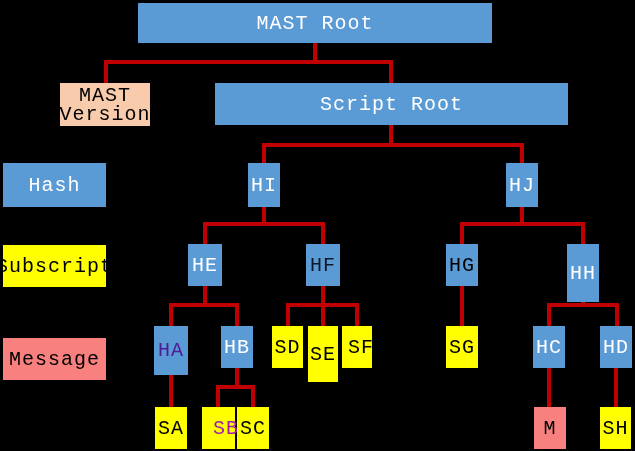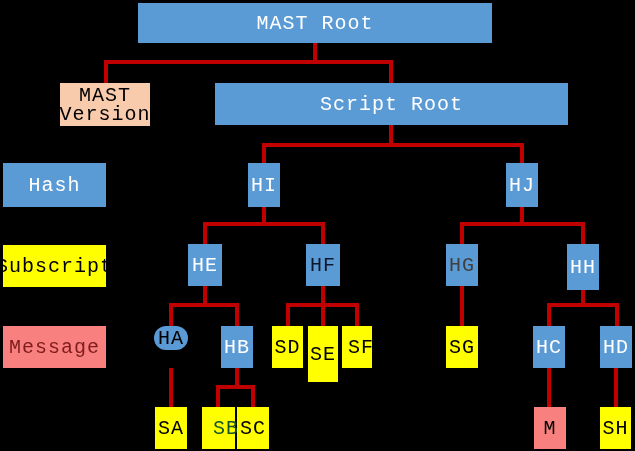--- a/index.html
+++ b/index.html
@@ -65,30 +65,30 @@
       <div class="node" style="left: 138px; top: 3px; width: 354px; height: 40px; background: rgb(91, 155, 213); color: rgb(255, 255, 255);">MAST Root</div>
       <div class="node" style="left: 60px; top: 83px; width: 90px; height: 43px; background: rgb(248, 203, 173); color: rgb(0, 0, 0);">MAST
 Version</div>
       <div class="node" style="left: 215px; top: 83px; width: 353px; height: 42px; background: rgb(91, 155, 213); color: rgb(255, 255, 255);">Script Root</div>
       <div class="node" style="left: 3px; top: 163px; width: 103px; height: 44px; background: rgb(91, 155, 213); color: rgb(255, 255, 255);">Hash</div>
       <div class="node" style="left: 248px; top: 163px; width: 32px; height: 44px; background: rgb(91, 155, 213); color: rgb(255, 255, 255);">HI</div>
       <div class="node" style="left: 506px; top: 163px; width: 32px; height: 44px; background: rgb(91, 155, 213); color: rgb(255, 255, 255);">HJ</div>
       <div class="node" style="left: 3px; top: 245px; width: 103px; height: 42px; background: rgb(255, 255, 0); color: rgb(0, 0, 0);">Subscript</div>
       <div class="node" style="left: 188px; top: 244px; width: 34px; height: 42px; background: rgb(91, 155, 213); color: rgb(255, 255, 255);">HE</div>
       <div class="node" style="left: 306px; top: 244px; width: 34px; height: 42px; background: rgb(91, 155, 213); color: #0f172a;">HF</div>
-      <div class="node" style="left: 446px; top: 244px; width: 32px; height: 42px; background: rgb(91, 155, 213); color: #404040;">HG</div>
-      <div class="node" style="left: 567px; top: 244px; width: 32px; height: 46px; background: rgb(91, 155, 213); color: rgb(255, 255, 255);">HH</div>
-      <div class="node" style="left: 3px; top: 326px; width: 103px; height: 42px; background: rgb(248, 128, 126); color: #7f1d1d;">Message</div>
-      <div class="node" style="left: 154px; top: 326px; width: 34px; height: 24px; background: rgb(91, 155, 213); color: #000000; border-radius: 12px;">HA</div>
+      <div class="node" style="left: 446px; top: 244px; width: 32px; height: 42px; background: rgb(91, 155, 213); color: #000000;">HG</div>
+      <div class="node" style="left: 567px; top: 244px; width: 32px; height: 58px; background: rgb(91, 155, 213); color: rgb(255, 255, 255);">HH</div>
+      <div class="node" style="left: 3px; top: 338px; width: 103px; height: 42px; background: rgb(248, 128, 126); color: #000000;">Message</div>
+      <div class="node" style="left: 154px; top: 326px; width: 34px; height: 49px; background: rgb(91, 155, 213); color: #4c1d95;">HA</div>
       <div class="node" style="left: 221px; top: 326px; width: 32px; height: 42px; background: rgb(91, 155, 213); color: rgb(255, 255, 255);">HB</div>
       <div class="node" style="left: 272px; top: 326px; width: 31px; height: 42px; background: rgb(255, 255, 0); color: rgb(0, 0, 0);">SD</div>
       <div class="node" style="left: 308px; top: 326px; width: 30px; height: 56px; background: rgb(255, 255, 0); color: rgb(0, 0, 0);">SE</div>
       <div class="node" style="left: 342px; top: 326px; width: 30px; height: 42px; background: rgb(255, 255, 0); color: rgb(0, 0, 0); padding-left: 8px;">SF</div>
       <div class="node" style="left: 446px; top: 326px; width: 32px; height: 42px; background: rgb(255, 255, 0); color: rgb(0, 0, 0);">SG</div>
       <div class="node" style="left: 533px; top: 326px; width: 32px; height: 42px; background: rgb(91, 155, 213); color: rgb(255, 255, 255);">HC</div>
       <div class="node" style="left: 600px; top: 326px; width: 32px; height: 42px; background: rgb(91, 155, 213); color: rgb(255, 255, 255);">HD</div>
       <div class="node" style="left: 155px; top: 407px; width: 32px; height: 42px; background: rgb(255, 255, 0); color: rgb(0, 0, 0);">SA</div>
-      <div class="node" style="left: 202px; top: 407px; width: 33px; height: 42px; background: rgb(255, 255, 0); color: #14532d; padding-left: 15px;">SB</div>
+      <div class="node" style="left: 202px; top: 407px; width: 33px; height: 42px; background: rgb(255, 255, 0); color: #a21caf; padding-left: 15px;">SB</div>
       <div class="node" style="left: 237px; top: 407px; width: 32px; height: 42px; background: rgb(255, 255, 0); color: rgb(0, 0, 0);">SC</div>
       <div class="node" style="left: 534px; top: 407px; width: 32px; height: 42px; background: rgb(248, 128, 126); color: rgb(0, 0, 0);">M</div>
       <div class="node" style="left: 600px; top: 407px; width: 31px; height: 42px; background: rgb(255, 255, 0); color: rgb(0, 0, 0);">SH</div>
     </div>
 </div>
 
 </body></html>

